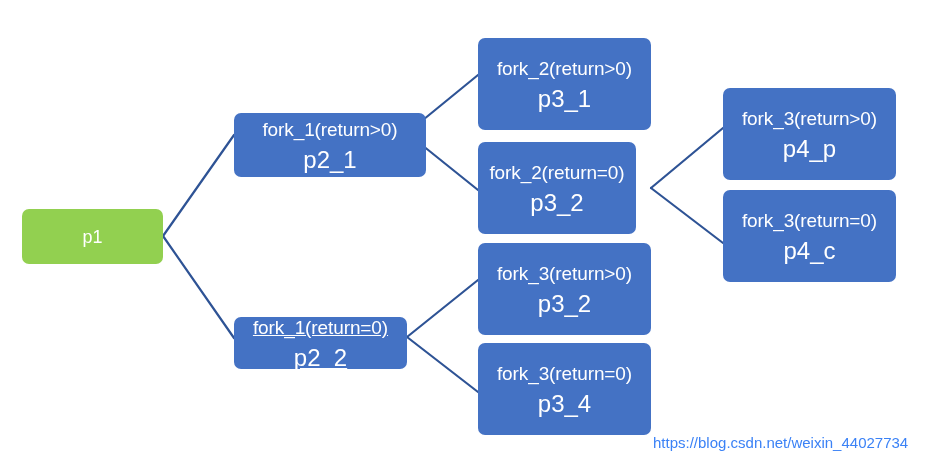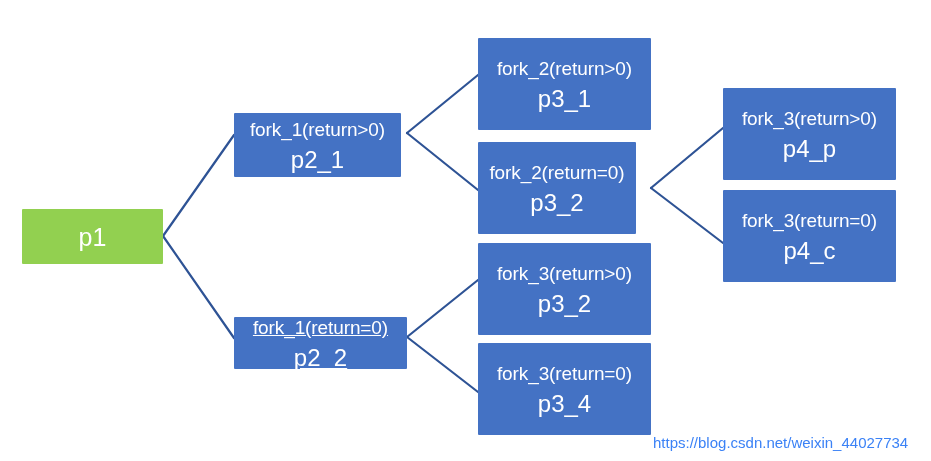--- a/index.html
+++ b/index.html
@@ -18,21 +18,21 @@
   #edges {
     position: absolute;
     left: 0;
     top: 0;
     width: 931px;
     height: 461px;
   }
   .node {
     position: absolute;
     box-sizing: border-box;
-    border-radius: 1px;
+    border-radius: 7px;
     display: flex;
     flex-direction: column;
     align-items: center;
     justify-content: center;
     color: #ffffff;
     z-index: 2;
   }
   .node .line1 {
     font-size: 19px;
     line-height: 22px;
@@ -44,21 +44,21 @@
     line-height: 22px;
     white-space: nowrap;
   }
   .node.root {
     background: #92d050;
   }
   .node.fork {
     background: #4472c4;
   }
   .node.root .line2 {
-    font-size: 25px;
+    font-size: 18px;
   }
   .gap {
     height: 8px;
   }
   .watermark {
     position: absolute;
     color: #3b82f6;
     font-size: 15px;
     white-space: nowrap;
     z-index: 1;
@@ -75,21 +75,21 @@
       <line x1="407" y1="133" x2="478" y2="190" stroke="#2e5395" stroke-width="2.2" stroke-linecap="round"></line>
       <line x1="407" y1="337" x2="478" y2="280" stroke="#2e5395" stroke-width="2.2" stroke-linecap="round"></line>
       <line x1="407" y1="337" x2="478" y2="392" stroke="#2e5395" stroke-width="2.2" stroke-linecap="round"></line>
       <line x1="651" y1="188" x2="723" y2="128" stroke="#2e5395" stroke-width="2.2" stroke-linecap="round"></line>
       <line x1="651" y1="188" x2="723" y2="243" stroke="#2e5395" stroke-width="2.2" stroke-linecap="round"></line>
     </svg>
   <div id="nodes">
       <div class="node root" style="left: 22px; top: 209px; width: 141px; height: 55px;">
         <div class="line2">p1</div>
       </div>
-      <div class="node fork" style="left: 234px; top: 113px; width: 167px; height: 64px;">
+      <div class="node fork" style="left: 234px; top: 113px; width: 192px; height: 64px;">
         <div class="line1">fork_1(return&gt;0)</div>
         <div class="gap"></div>
         <div class="line2">p2_1</div>
       </div>
       <div class="node fork" style="left: 234px; top: 317px; width: 173px; height: 52px; text-decoration: underline;">
         <div class="line1">fork_1(return=0)</div>
         <div class="gap"></div>
         <div class="line2">p2_2</div>
       </div>
       <div class="node fork" style="left: 478px; top: 38px; width: 173px; height: 92px;">

